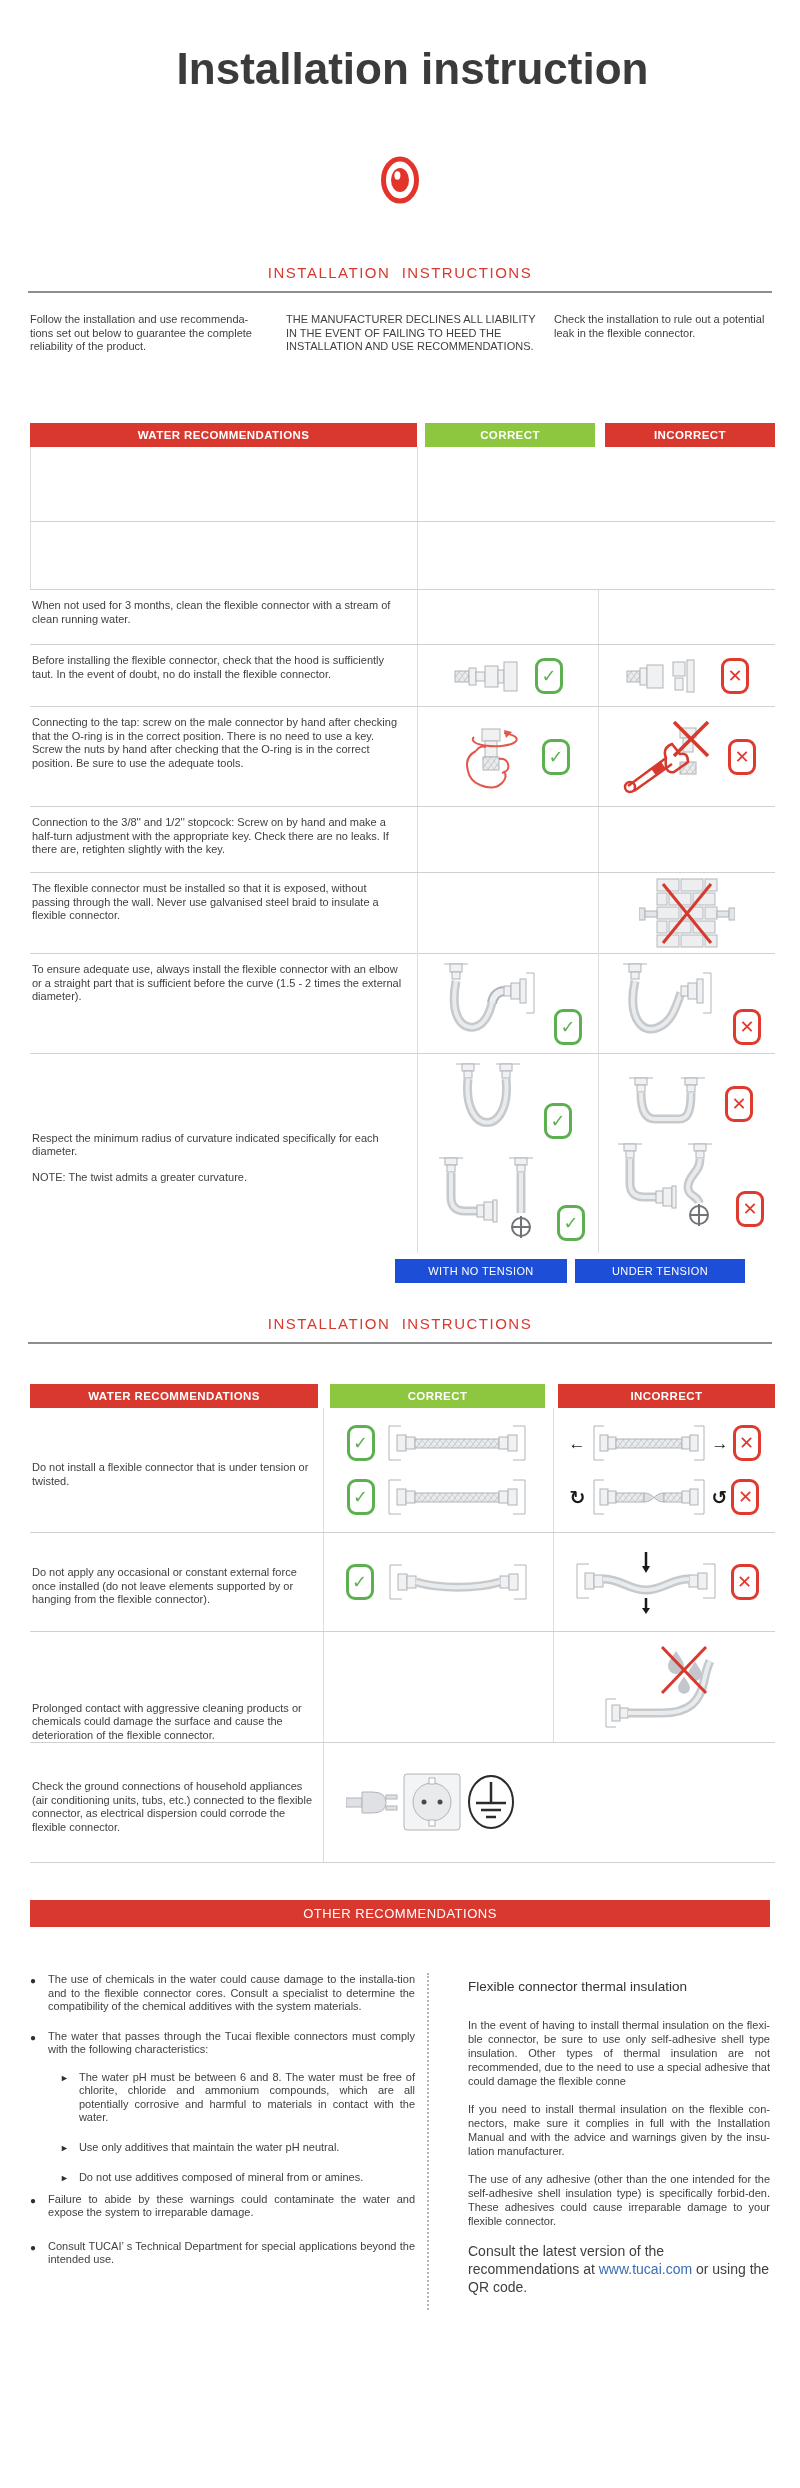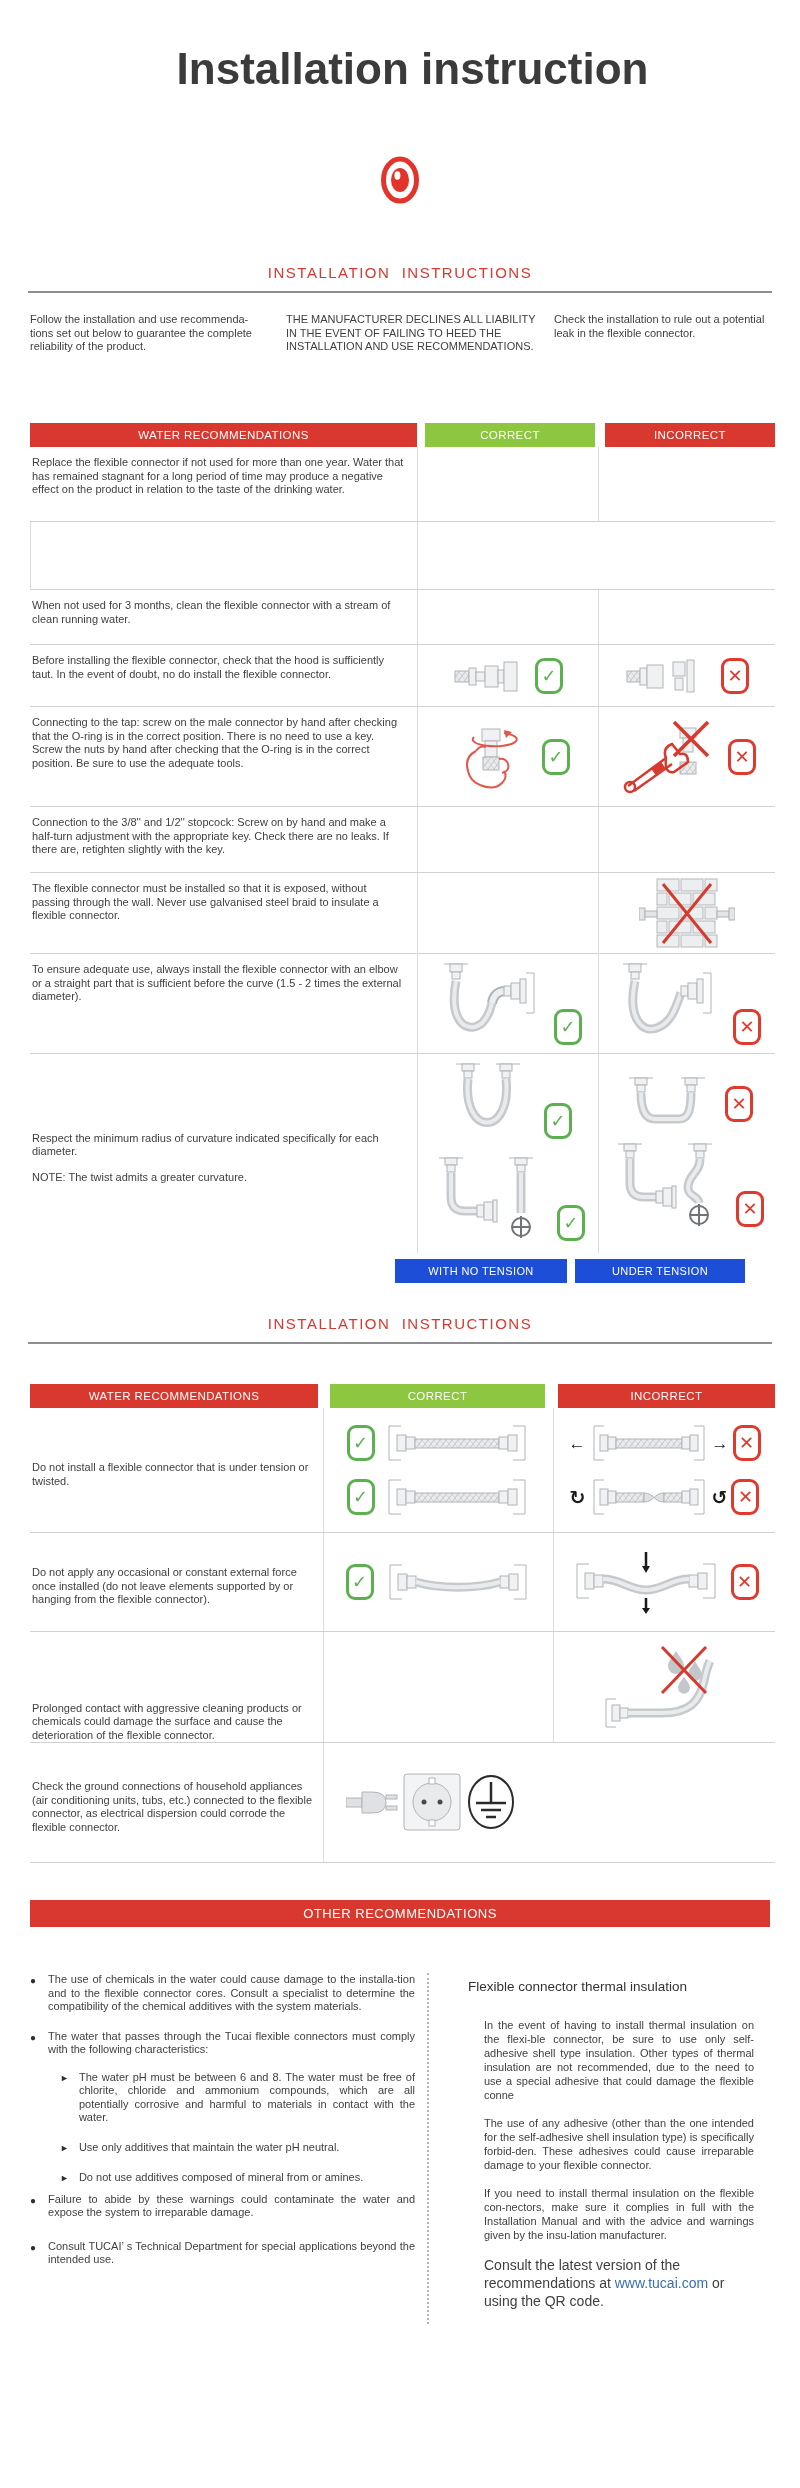--- a/index.html
+++ b/index.html
@@ -18,21 +18,21 @@
   .intro p{margin:0;font-size:11px;line-height:13.5px;}
 
   
   .tbl{margin:0 30px 0;width:745px;}
   .t1 .hdr,.t1 .row{display:grid;grid-template-columns:387px 181px 177px;}
   .t2 .hdr,.t2 .row{display:grid;grid-template-columns:293px 230px 222px;}
   .tbl{margin-top:32px;}
   .t2{margin-top:40px;border-bottom:1px solid #cfd1d2;}
 
   .bar{height:24px;display:flex;align-items:center;justify-content:center;color:#fff;
-       font-size:11.5px;font-weight:400;letter-spacing:.4px;}
+       font-size:11.5px;font-weight:700;letter-spacing:.4px;}
   .bar.red{background:#d8382e;}
   .bar.green{background:#8dc63f;}
   .t1 .hb2{margin:0 3px 0 8px;}
   .t1 .hb3{margin-left:7px;}
   .t2 .hb1{margin-right:5px;}
   .t2 .hb2{margin:0 8px 0 7px;}
   .t2 .hb3{margin-left:5px;}
 
   .row + .row{border-top:1px solid #cfd1d2;}
   .tcell{padding:9px 10px 0 2px;}
@@ -68,21 +68,21 @@
 
   .bullet-item{display:flex;gap:12px;margin-bottom:16px;}
   .bullet-item .dot{font-size:10px;line-height:13px;margin-top:1px;color:#2f2f2f;flex:none;}
   .bullet-item p{margin:0;font-size:11px;line-height:13.5px;text-align:justify;}
   .sub-list{margin:14px 0 6px 30px;}
   .sub-item{display:flex;gap:10px;margin-bottom:16px;}
   .sub-item .tri{font-size:9px;line-height:13px;margin-top:1px;color:#2f2f2f;flex:none;}
   .sub-item p{margin:0;font-size:11px;line-height:13.5px;text-align:justify;}
 
   .fr h3{margin:6px 0 24px;font-size:13.5px;font-weight:400;color:#333;}
-  .fr p{margin:0 16px 14px;font-size:11px;line-height:14px;text-align:justify;}
+  .fr p{margin:0 0 14px;font-size:11px;line-height:14px;text-align:justify;}
   .fr p.big{font-size:14px;line-height:18px;margin-top:4px;text-align:left;}
   .link{color:#3a6db5;text-decoration:none;cursor:pointer;}
 </style>
 </head>
 <body>
 
 <svg width="0" height="0" style="position:absolute" aria-hidden="true">
   <defs>
     <pattern id="braid" width="6" height="8" patternUnits="userSpaceOnUse">
       <rect width="6" height="8" fill="#e9ebed"></rect>
@@ -114,23 +114,20 @@
   </div>
 
   <div class="tbl t1">
     <div class="hdr">
       <div class="bar red hb1">WATER RECOMMENDATIONS</div>
       <div class="bar green hb2">CORRECT</div>
       <div class="bar red hb3">INCORRECT</div>
     </div>
 
     <div class="row" style="height:74px">
-      <div class="tcell">
-          <p>Replace the flexible connector if not used for more than one year. Water that has remained stagnant for a long period of time may produce a negative effect on the product in relation to the taste of the drinking water.</p>
-        </div>
       <div class="ccell"></div>
       <div class="icell"></div>
     </div>
 
     <div class="row" style="height:68px">
       <div class="ccell"></div>
       <div class="icell"></div>
     </div>
 
     <div class="row" style="height:55px">
@@ -639,19 +636,19 @@
         <span class="dot">●</span>
         <p>Consult TUCAI’ s Technical Department for special applications beyond the intended use.</p>
       </div>
     </div>
 
     <div class="fdiv"></div>
 
     <div class="fr">
       <h3>Flexible connector thermal insulation</h3>
       <p>In the event of having to install thermal insulation on the flexi-ble connector, be sure to use only self-adhesive shell type insulation. Other types of thermal insulation are not recommended, due to the need to use a special adhesive that could damage the flexible conne</p>
+      <p>If you need to install thermal insulation on the flexible con-nectors, make sure it complies in full with the Installation Manual and with the advice and warnings given by the insu-lation manufacturer.</p>
       <p>The use of any adhesive (other than the one intended for the self-adhesive shell insulation type) is specifically forbid-den. These adhesives could cause irreparable damage to your flexible connector.</p>
-      <p>If you need to install thermal insulation on the flexible con-nectors, make sure it complies in full with the Installation Manual and with the advice and warnings given by the insu-lation manufacturer.</p>
       <p class="big"><span>Consult the latest version of the recommendations at </span><span class="link">www.tucai.com</span><span> or using the QR code.</span></p>
     </div>
   </div>
 
 </div>
 
 </body></html>

